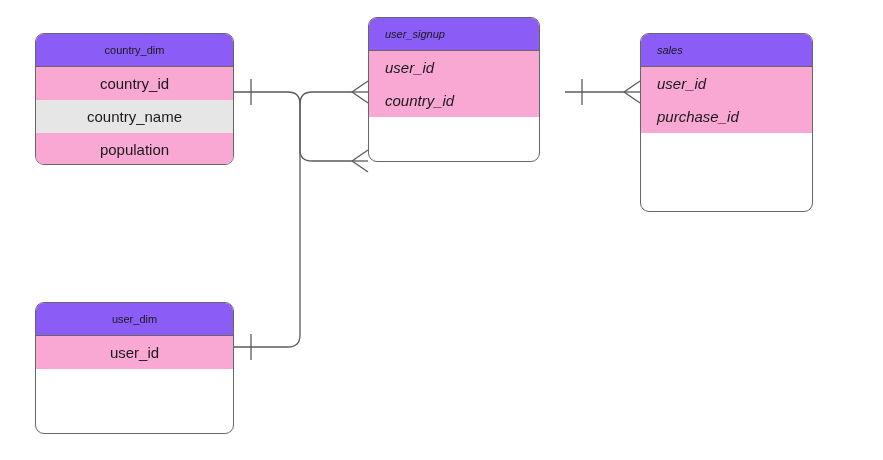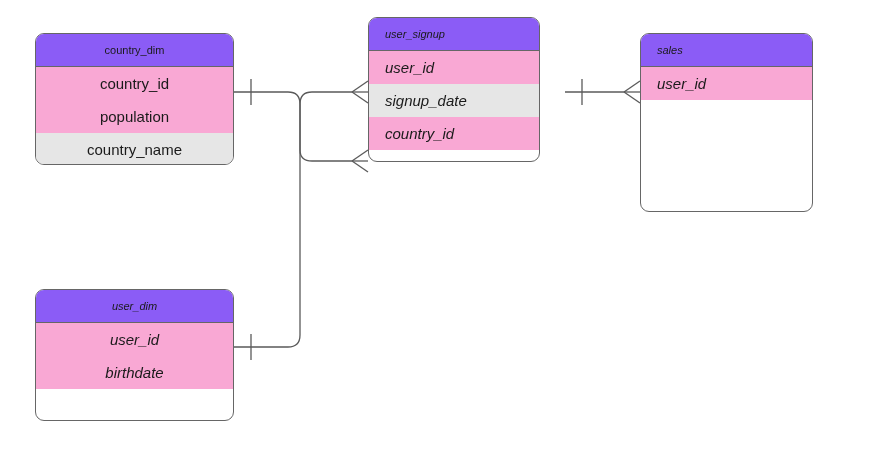--- a/index.html
+++ b/index.html
@@ -103,35 +103,34 @@
       <line x1="582" y1="79" x2="582" y2="105"></line>
       <path d="M624,92 L640,81"></path>
       <path d="M624,92 L640,92"></path>
       <path d="M624,92 L640,103"></path>
     </g>
   </svg>
 
   <div class="table-box align-center" style="left:35px;top:33px;width:199px;height:132px;">
     <div class="t-header">country_dim</div>
     <div class="t-row plain">country_id</div>
+    <div class="t-row alt">country_name</div>
     <div class="t-row plain">population</div>
-    <div class="t-row alt">country_name</div>
   </div>
 
   <div class="table-box align-left" style="left:368px;top:17px;width:172px;height:145px;">
     <div class="t-header">user_signup</div>
     <div class="t-row plain">user_id</div>
-    <div class="t-row alt">signup_date</div>
     <div class="t-row plain">country_id</div>
   </div>
 
   <div class="table-box align-left" style="left:640px;top:33px;width:173px;height:179px;">
     <div class="t-header">sales</div>
     <div class="t-row plain">user_id</div>
+    <div class="t-row plain">purchase_id</div>
   </div>
 
-  <div class="table-box align-center" style="left:35px;top:289px;width:199px;height:132px;font-style:italic;">
+  <div class="table-box align-center" style="left:35px;top:302px;width:199px;height:132px;">
     <div class="t-header">user_dim</div>
     <div class="t-row plain">user_id</div>
-    <div class="t-row plain">birthdate</div>
   </div>
 
 </div>
 
 </body></html>

